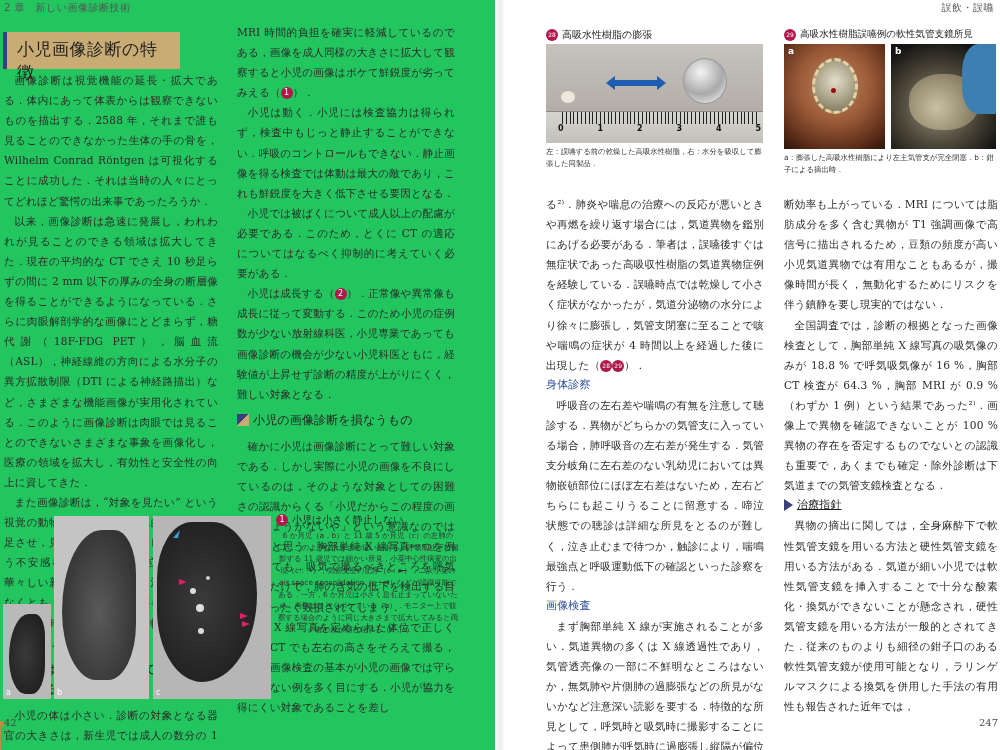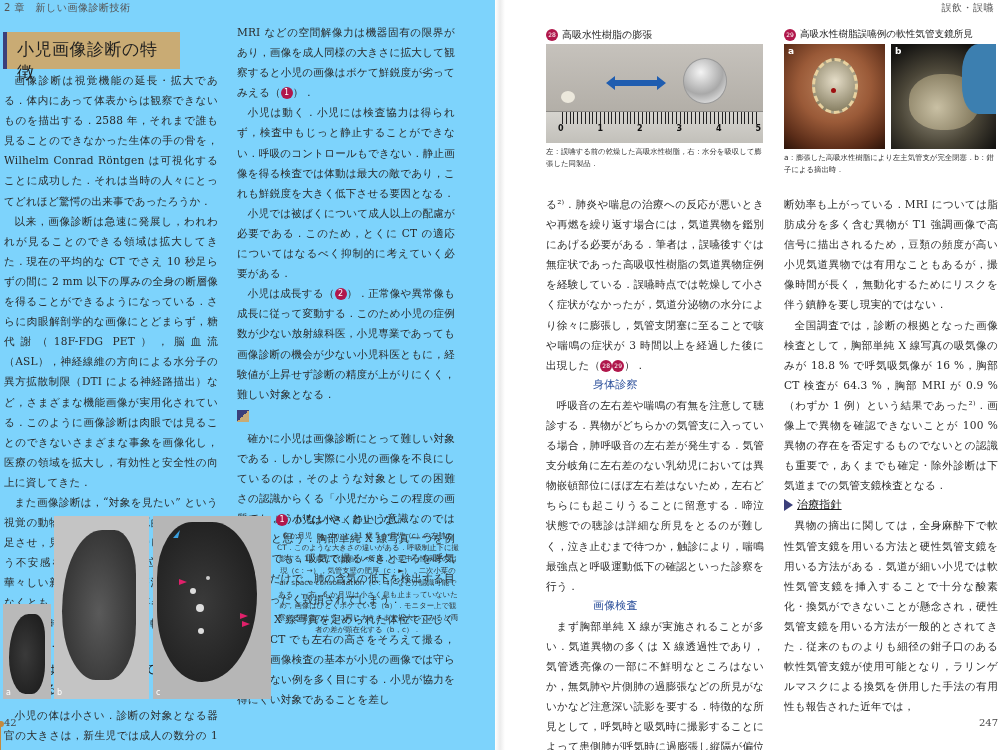--- a/index.html
+++ b/index.html
@@ -1,40 +1,40 @@
 <!DOCTYPE html>
 <html><head>
 <meta charset="utf-8">
 <style>
   * { box-sizing: border-box; margin: 0; padding: 0; }
   html, body { width: 1000px; height: 750px; overflow: hidden; background: #ffffff; }
   body { position: relative; font-family: "DejaVu Serif", "Liberation Serif", serif; color: #222; }
 
-  .page { position: absolute; top: 0; height: 750px; background: #7dd3fc; }
+  .page { position: absolute; top: 0; height: 750px; background: #22c55e; }
   .page-left { left: 0; width: 500px; }
   .page-right { left: 500px; width: 500px; }
   .gutter { position: absolute; left: 495px; top: 0; width: 10px; height: 750px;
             background: linear-gradient(to right, #fff, #ececec 50%, #fff); }
 
   .running-head { position: absolute; top: 1px; font-family: "DejaVu Sans", sans-serif; font-size: 10px; color: #555; letter-spacing: 0.5px; }
   .running-head.left { left: 4px; }
   .running-head.right { right: 6px; }
 
   .col { position: absolute; font-size: 10.6px; line-height: 20.1px; text-align: justify; color: #2a2a2a; letter-spacing: 0.15px; }
   .col p { text-indent: 1em; }
   .col p.noindent { text-indent: 0; }
 
   .chapter-title { position: absolute; left: 3px; top: 32px; width: 177px; height: 37px;
      background: #c9ab74; border-left: 4px solid #3b3f7a;
      font-family: "DejaVu Sans", sans-serif; font-size: 17px; color: #1e1e1e; padding: 6px 16px 0 10px; letter-spacing: 0.5px; }
 
   .sec-head { font-family: "DejaVu Sans", sans-serif; font-size: 12px; color: #222; display: flex; align-items: center; margin: 6px 0 6px 0; line-height: 20px; text-indent: 0; }
   .sec-mark { width: 12px; height: 12px; margin-right: 4px; flex: none;
      background: linear-gradient(135deg, #3b3f7a 50%, #c9ab74 50%); }
-  .sub-head { font-family: "DejaVu Sans", sans-serif; font-size: 11px; color: #2b4f9a; line-height: 20px; text-indent: 0; margin-left: 47px; }
+  .sub-head { font-family: "DejaVu Sans", sans-serif; font-size: 11px; color: #2b4f9a; line-height: 20px; text-indent: 0; }
   .tri-head { font-family: "DejaVu Sans", sans-serif; font-size: 11px; color: #222; line-height: 20px; text-indent: 0; display: flex; align-items: center; text-decoration: underline; }
   .tri { width: 0; height: 0; border-top: 6px solid transparent; border-bottom: 6px solid transparent; border-left: 9px solid #3b3f7a; margin-right: 4px; }
 
   .num-circle { display: inline-block; width: 12px; height: 12px; border-radius: 50%; background: #b0174b; color: #fff; font-size: 8px; line-height: 12px; text-align: center; text-indent: 0; font-family: "DejaVu Sans", sans-serif; vertical-align: 1px; }
 
   
   .ct { position: absolute; background: #9a9a9a; overflow: hidden; }
   .ct .lung { position: absolute; background: radial-gradient(ellipse at 45% 50%, #3a3a3a 0%, #262626 60%, #1a1a1a 100%); }
   .ct .label { position: absolute; left: 3px; bottom: 2px; font-family: "DejaVu Sans", sans-serif; font-size: 8px; color: #fff; }
   .ct-a { left: 3px; top: 604px; width: 48px; height: 95px; background: #b9b9b9; }
@@ -80,26 +80,27 @@
     <p>以来，画像診断は急速に発展し，われわれが見ることのできる領域は拡大してきた．現在の平均的な CT でさえ 10 秒足らずの間に 2 mm 以下の厚みの全身の断層像を得ることができるようになっている．さらに肉眼解剖学的な画像にとどまらず，糖代謝（18F-FDG PET），脳血流（ASL），神経線維の方向による水分子の異方拡散制限（DTI による神経路描出）など，さまざまな機能画像が実用化されている．このように画像診断は肉眼では見ることのできないさまざまな事象を画像化し，医療の領域を拡大し，有効性と安全性の向上に資してきた．</p>
     <p>また画像診断は，“対象を見たい” という視覚の動物である人間の根源的な欲求を満足させ，見えない疾患に対峙しているという不安感を緩和するのに役立っている．華々しい新規な診断法や治療法の提供ではなくとも，われわれ医療従事者の肉体的・精神的・時間的負担を確実に軽減しているのである．</p>
     <div class="sec-head">
       <span class="sec-mark"></span>
       <span>小児は画像診断にとって難しい対象である</span>
     </div>
     <p>小児の体は小さい．診断の対象となる器官の大きさは，新生児では成人の数分の 1 以下である．CT，</p>
   </div>
 
   <div class="col" style="left:237px; top:22px; width:218px;">
-    <p class="noindent"><span>MRI などの空間解像力は機器固有の限界があり，画像を成人同様の大きさに拡大して観察すると小児の画像はボケて鮮鋭度が劣ってみえる（</span><span class="num-circle">1</span><span>）．</span></p>
+    <p class="noindent"><span>MRI 時間的負担を確実に軽減しているのである，画像を成人同様の大きさに拡大して観察すると小児の画像はボケて鮮鋭度が劣ってみえる（</span><span class="num-circle">1</span><span>）．</span></p>
     <p>小児は動く．小児には検査協力は得られず，検査中もじっと静止することができない．呼吸のコントロールもできない．静止画像を得る検査では体動は最大の敵であり，これも鮮鋭度を大きく低下させる要因となる．</p>
     <p>小児では被ばくについて成人以上の配慮が必要である．このため，とくに CT の適応についてはなるべく抑制的に考えていく必要がある．</p>
     <p><span>小児は成長する（</span><span class="num-circle">2</span><span>）．正常像や異常像も成長に従って変動する．このため小児の症例数が少ない放射線科医，小児専業であっても画像診断の機会が少ない小児科医ともに，経験値が上昇せず診断の精度が上がりにくく，難しい対象となる．</span></p>
     <div class="sec-head">
       <span class="sec-mark"></span>
+      <span>小児の画像診断を損なうもの</span>
     </div>
     <p>確かに小児は画像診断にとって難しい対象である．しかし実際に小児の画像を不良にしているのは，そのような対象としての困難さの認識からくる「小児だからこの程度の画質でしょうがないや」という意識なのではないかと思う．胸部単純 X 線写真一つを例にとっても，吸気で撮るべきところを呼気で撮るだけで，肺の含気の低下を検出する目的はまったく毀損されてしまう．</p>
     <p>単純 X 線写真を定められた体位で正しく撮る，CT でも左右の高さをそろえて撮る，という画像検査の基本が小児の画像では守られていない例を多く目にする．小児が協力を得にくい対象であることを差し</p>
   </div>
 
   <div class="ct ct-a">
     <div class="lung" style="left:6px; top:10px; width:36px; height:80px; border-radius:60% 30% 40% 50%;"></div>
     <span class="label">a</span>
   </div>
   <div class="ct ct-b">
@@ -179,21 +180,21 @@
   <span class="lbl">a</span>
 </div>
 <div class="endo endo-b">
   <div class="obj"></div>
     <div class="blue"></div>
   <span class="lbl">b</span>
 </div>
 <div class="fig-caption-body" style="position:absolute; left:784px; top:152px; width:212px;">a：膨張した高吸水性樹脂により左主気管支が完全閉塞．b：鉗子による摘出時．</div>
 
 <div class="col" style="left:546px; top:194px; width:218px;">
-  <p class="noindent"><span>る²⁾．肺炎や喘息の治療への反応が悪いときや再燃を繰り返す場合には，気道異物を鑑別にあげる必要がある．筆者は，誤嚥後すぐは無症状であった高吸収性樹脂の気道異物症例を経験している．誤嚥時点では乾燥して小さく症状がなかったが，気道分泌物の水分により徐々に膨張し，気管支閉塞に至ることで咳や喘鳴の症状が 3 時間以上を経過した後に出現した（</span><span class="num-circle" style="font-size:6px;">28</span><span class="num-circle" style="font-size:6px;">29</span><span>）．</span></p>
+  <p class="noindent"><span>る²⁾．肺炎や喘息の治療への反応が悪いときや再燃を繰り返す場合には，気道異物を鑑別にあげる必要がある．筆者は，誤嚥後すぐは無症状であった高吸収性樹脂の気道異物症例を経験している．誤嚥時点では乾燥して小さく症状がなかったが，気道分泌物の水分により徐々に膨張し，気管支閉塞に至ることで咳や喘鳴の症状が 4 時間以上を経過した後に出現した（</span><span class="num-circle" style="font-size:6px;">28</span><span class="num-circle" style="font-size:6px;">29</span><span>）．</span></p>
   <div class="sub-head">身体診察</div>
   <p>呼吸音の左右差や喘鳴の有無を注意して聴診する．異物がどちらかの気管支に入っている場合，肺呼吸音の左右差が発生する．気管支分岐角に左右差のない乳幼児においては異物嵌頓部位にほぼ左右差はないため，左右どちらにも起こりうることに留意する．啼泣状態での聴診は詳細な所見をとるのが難しく，泣き止むまで待つか，触診により，喘鳴最強点と呼吸運動低下の確認といった診察を行う．</p>
   <div class="sub-head">画像検査</div>
   <p>まず胸部単純 X 線が実施されることが多い．気道異物の多くは X 線透過性であり，気管透亮像の一部に不鮮明なところはないか，無気肺や片側肺の過膨張などの所見がないかなど注意深い読影を要する．特徴的な所見として，呼気時と吸気時に撮影することによって患側肺が呼気時に過膨張し縦隔が偏位すること（異物が原因のチェックバルブ現象による Holzknecht 徴候）があるが，乳幼児ではタイミングよく撮影できないことも多い．</p>
 
 </div>
 
 <div class="col" style="left:784px; top:194px; width:214px;">
   <p class="noindent">断効率も上がっている．MRI については脂肪成分を多く含む異物が T1 強調画像で高信号に描出されるため，豆類の頻度が高い小児気道異物では有用なこともあるが，撮像時間が長く，無動化するためにリスクを伴う鎮静を要し現実的ではない．</p>
   <p>全国調査では，診断の根拠となった画像検査として，胸部単純 X 線写真の吸気像のみが 18.8 % で呼気吸気像が 16 %，胸部 CT 検査が 64.3 %，胸部 MRI が 0.9 %（わずか 1 例）という結果であった²⁾．画像上で異物を確認できないことが 100 % 異物の存在を否定するものでないとの認識も重要で，あくまでも確定・除外診断は下気道までの気管支鏡検査となる．</p>

